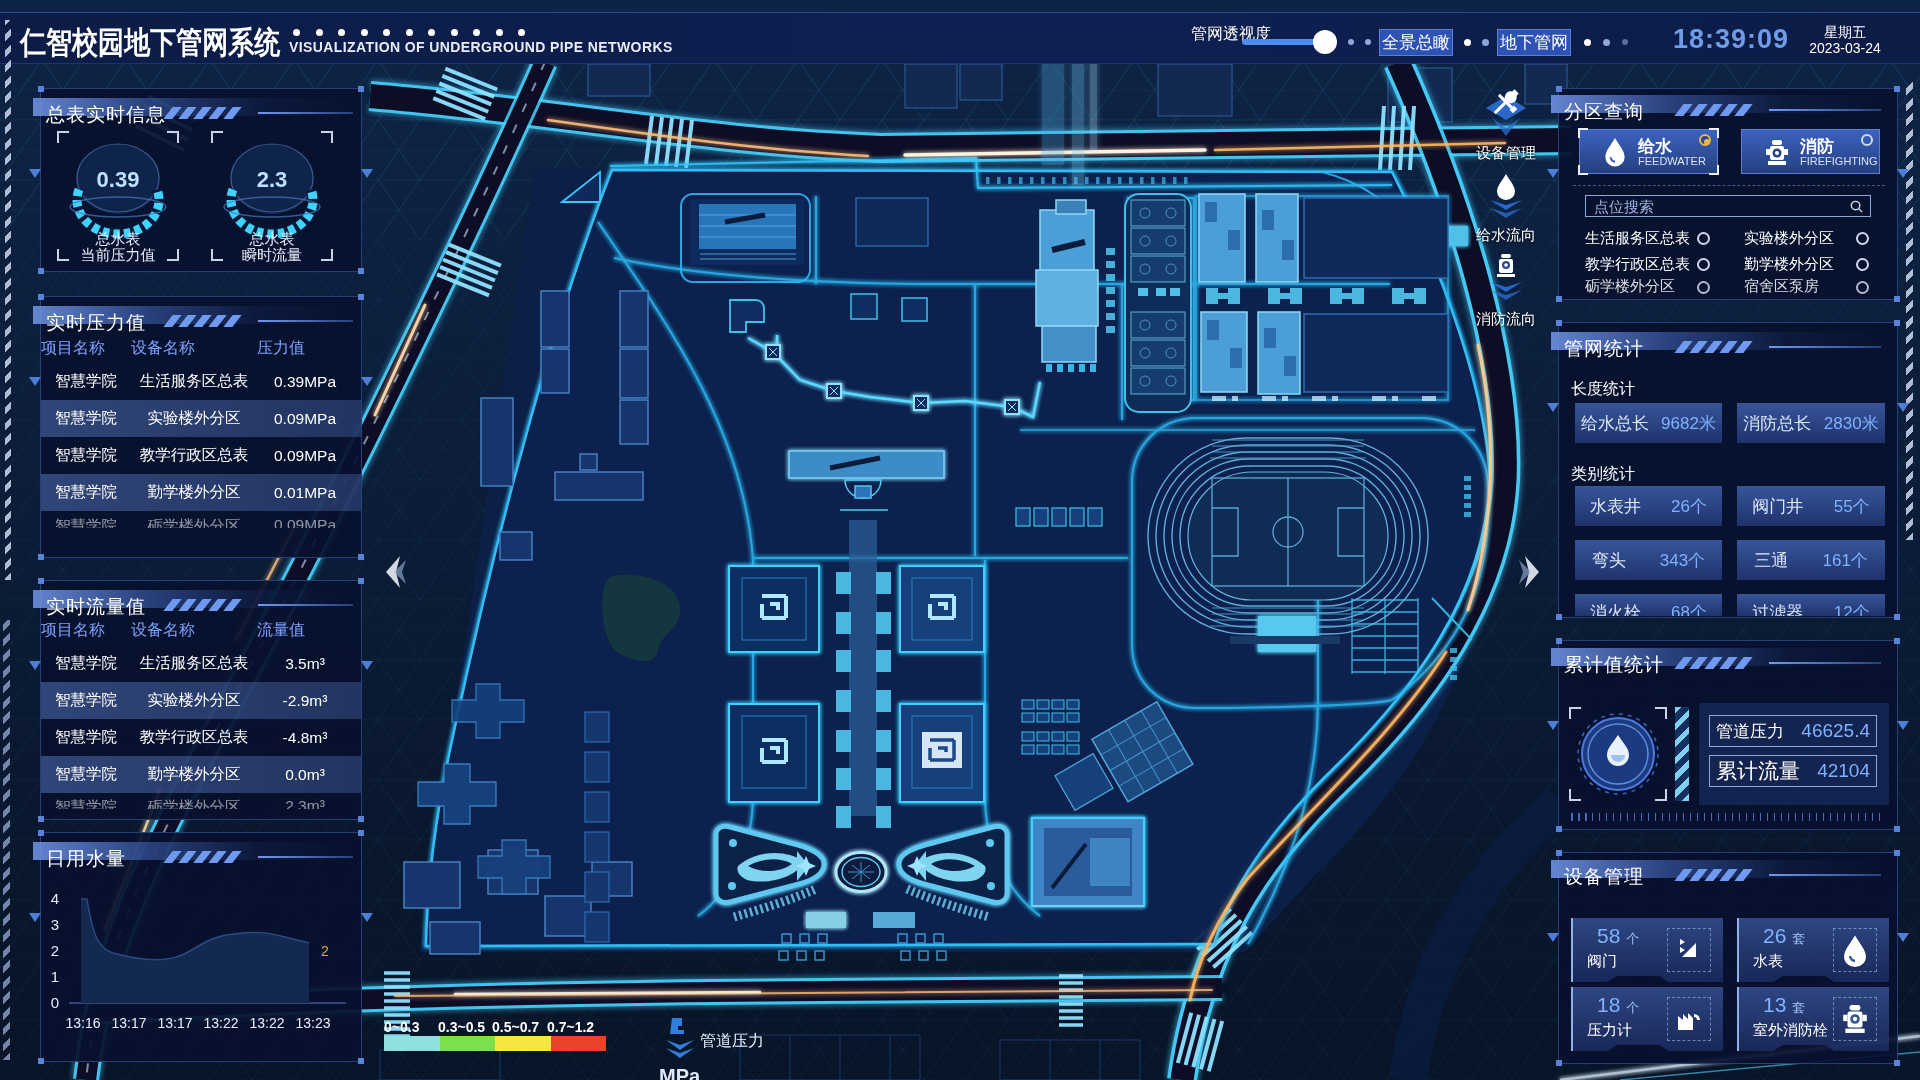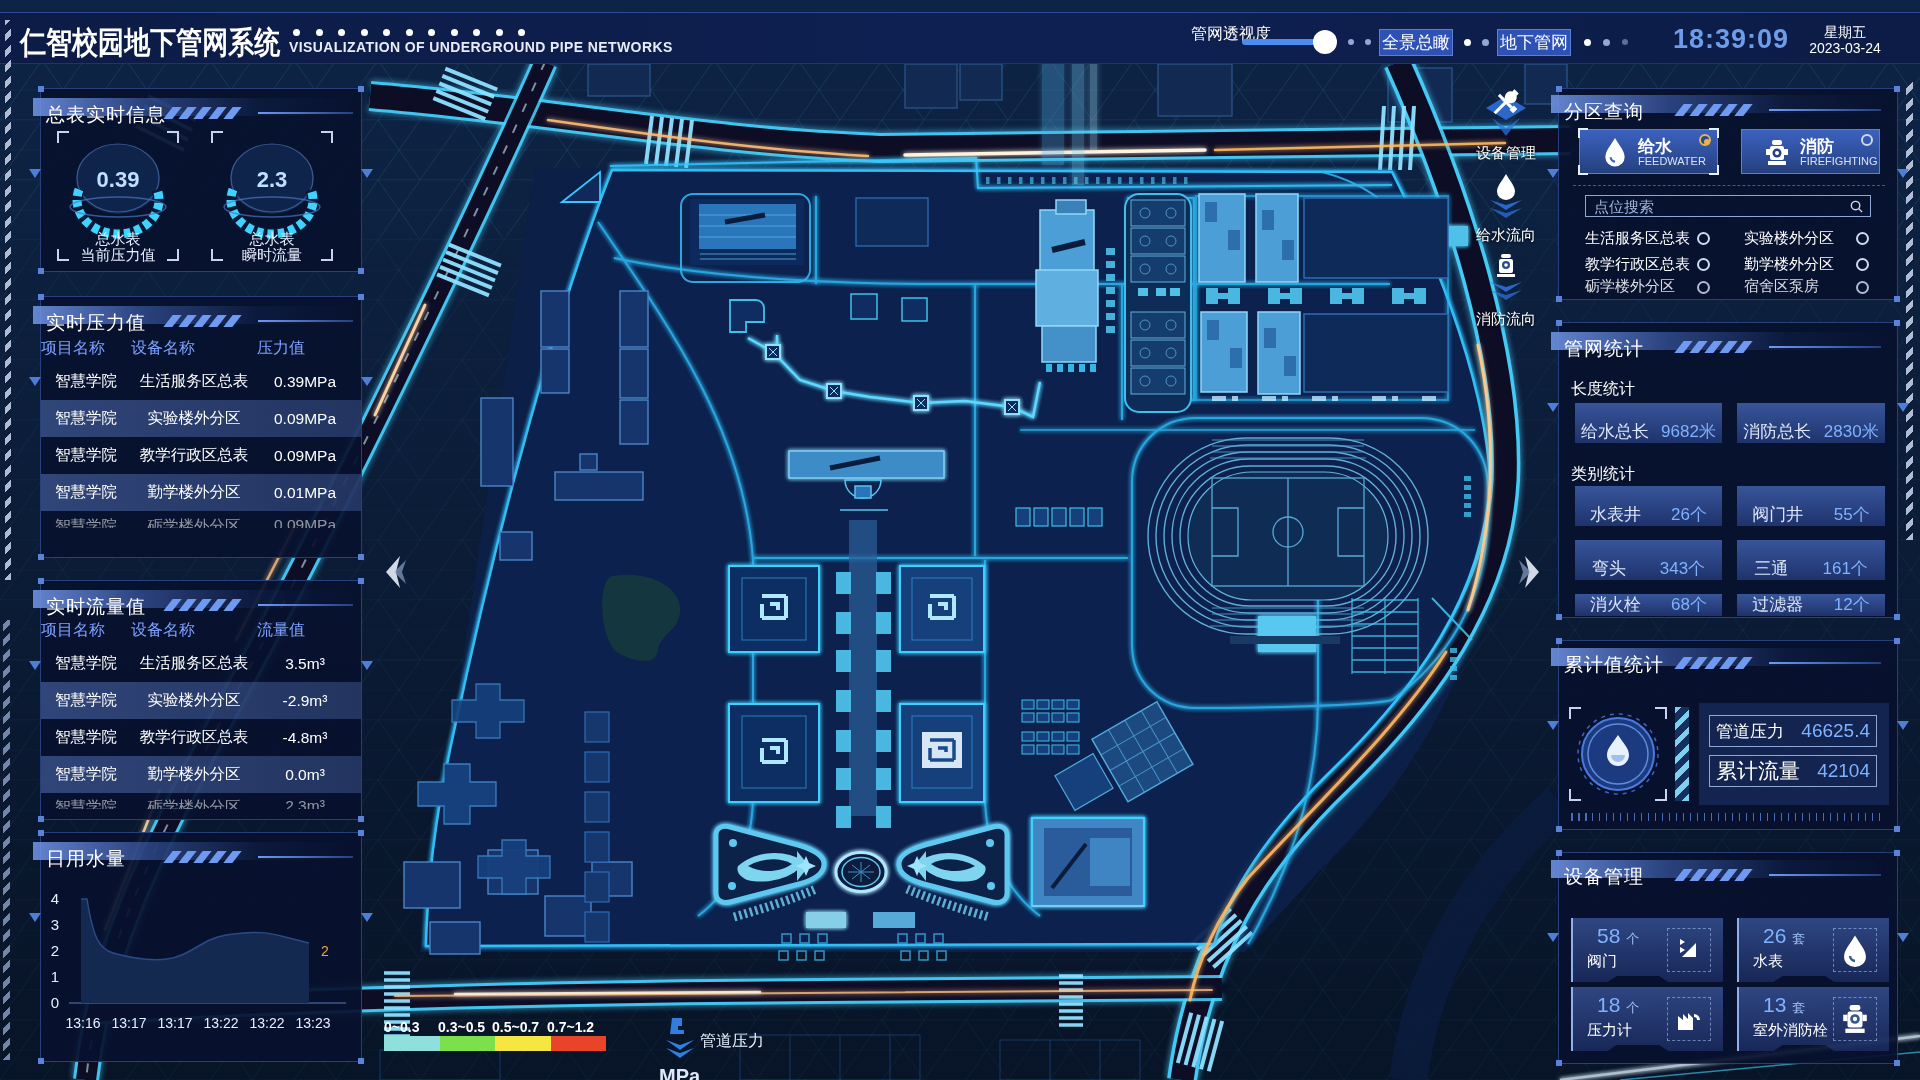--- a/index.html
+++ b/index.html
@@ -9,21 +9,21 @@
   .ptitle { position:relative; height:18px; background:linear-gradient(90deg,rgba(110,145,225,0.9) 0%,rgba(70,105,190,0.55) 35%,rgba(40,70,140,0.15) 70%,rgba(40,70,140,0) 100%);padding-left:12px; }
   .ptitle span.t { position:absolute; left:13px; top:4px; color:#fff; font-size:19px; letter-spacing:1px; }
   .slashes { position:absolute; top:9px; display:flex; gap:6px; }
   .slashes i { display:block; width:9px; height:12px; background:#6f9af0; transform:skewX(-38deg); }
   .sline { position:absolute; top:14px; height:2px; background:linear-gradient(90deg,#6f9af0,#24407e); }
   .thead { display:flex; color:#7da2ff; font-size:16px; height:30px; align-items:center; }
   .thead span, .trow span { white-space:nowrap; overflow:visible; }
   .trow { display:flex; color:#fff; font-size:15.5px; text-align:center; height:37px; align-items:center; }
   .trow.hl { background:linear-gradient(90deg,rgba(98,132,210,0.45),rgba(98,132,210,0.3)); }
   .trow span, .thead span { display:block; }
-  .statbox { position:absolute; height:40px; background:linear-gradient(180deg,rgba(72,108,190,0.75),rgba(46,74,150,0.6)); display:flex; align-items:flex-end; justify-content:space-around; color:#dce6fa; font-size:17px; }
+  .statbox { position:absolute; height:40px; background:linear-gradient(180deg,rgba(72,108,190,0.75),rgba(46,74,150,0.6)); display:flex; align-items:center; justify-content:space-around; color:#dce6fa; font-size:17px; }
   .statbox b { color:#7fb2ff; font-weight:normal; font-size:17px; }
   .rdo { width:13px; height:13px; border-radius:50%; border:2px solid #cfd8ec; display:inline-block; }
   .pa { position:absolute; width:0; height:0; border-left:6px solid transparent; border-right:6px solid transparent; border-top:9px solid #4d7fd8; top:calc(50% - 5px); }
   .pal { left:-12px; } .par { right:-12px; }
   .panel .pa { top:80px; }
   .cnr { position:absolute; width:6px; height:6px; background:#5a82d8; }
   .c1 { left:-3px; top:-3px; } .c2 { right:-3px; top:-3px; } .c3 { left:-3px; bottom:-3px; } .c4 { right:-3px; bottom:-3px; }
   .devcard { position:absolute; width:152px; height:64px; background:linear-gradient(180deg,rgba(80,115,200,0.55),rgba(40,62,130,0.5)); border-left:2px solid #8fb0e8; clip-path:polygon(0 0,100% 0,100% 100%,64% 100%,58% calc(100% - 6px),30% calc(100% - 6px),24% 100%,0 100%);margin-top:13px; }
   .devcard .dnum { position:absolute; left:24px; top:6px; color:#7fb2ff; font-size:21px; }
   .devcard .dnum i { font-style:normal; font-size:13px; color:#9fc0f8; }

